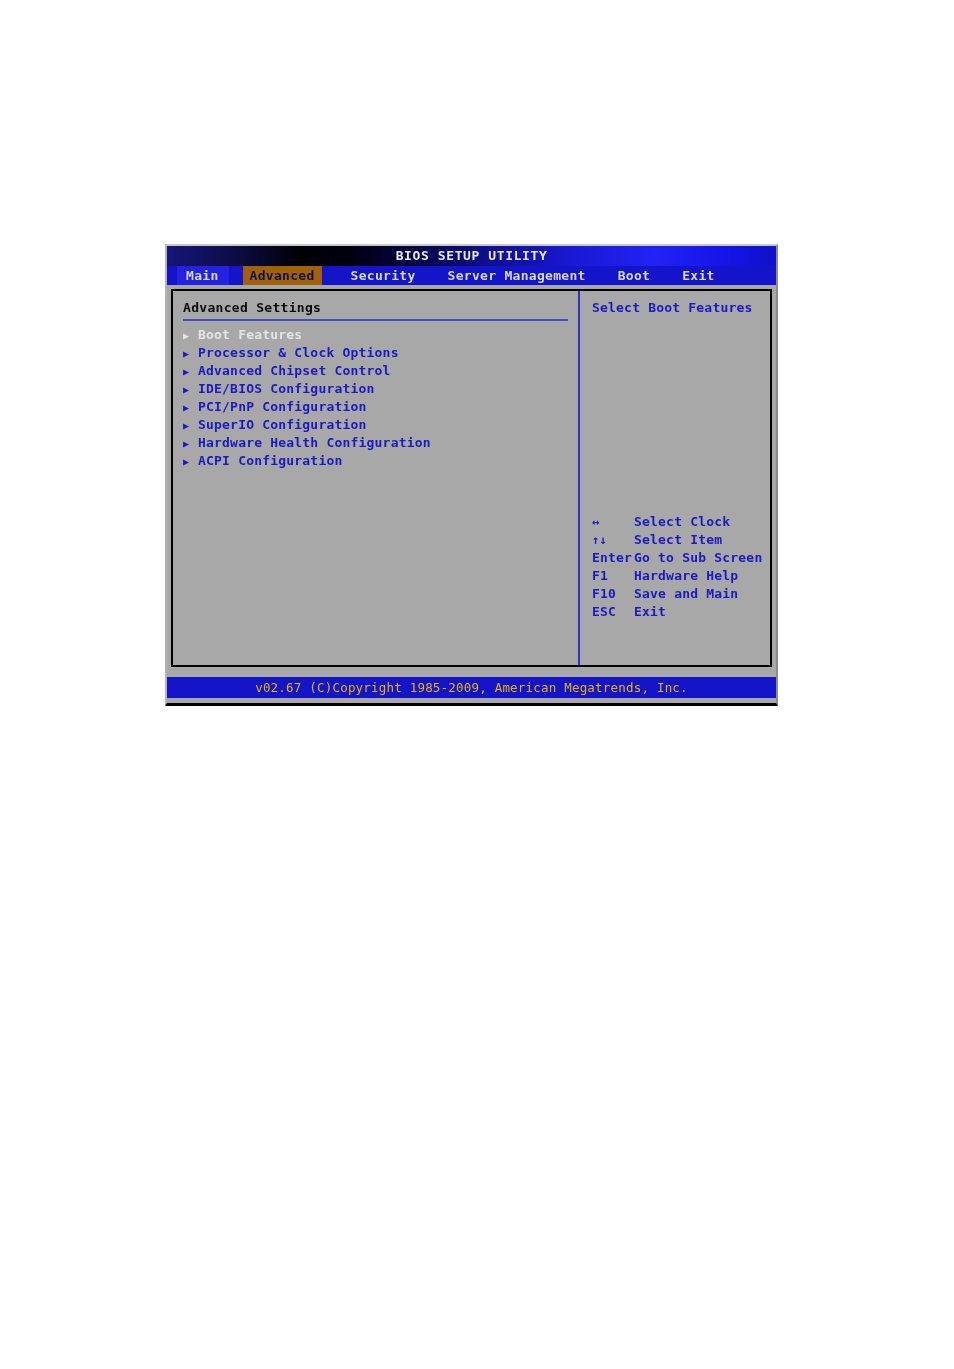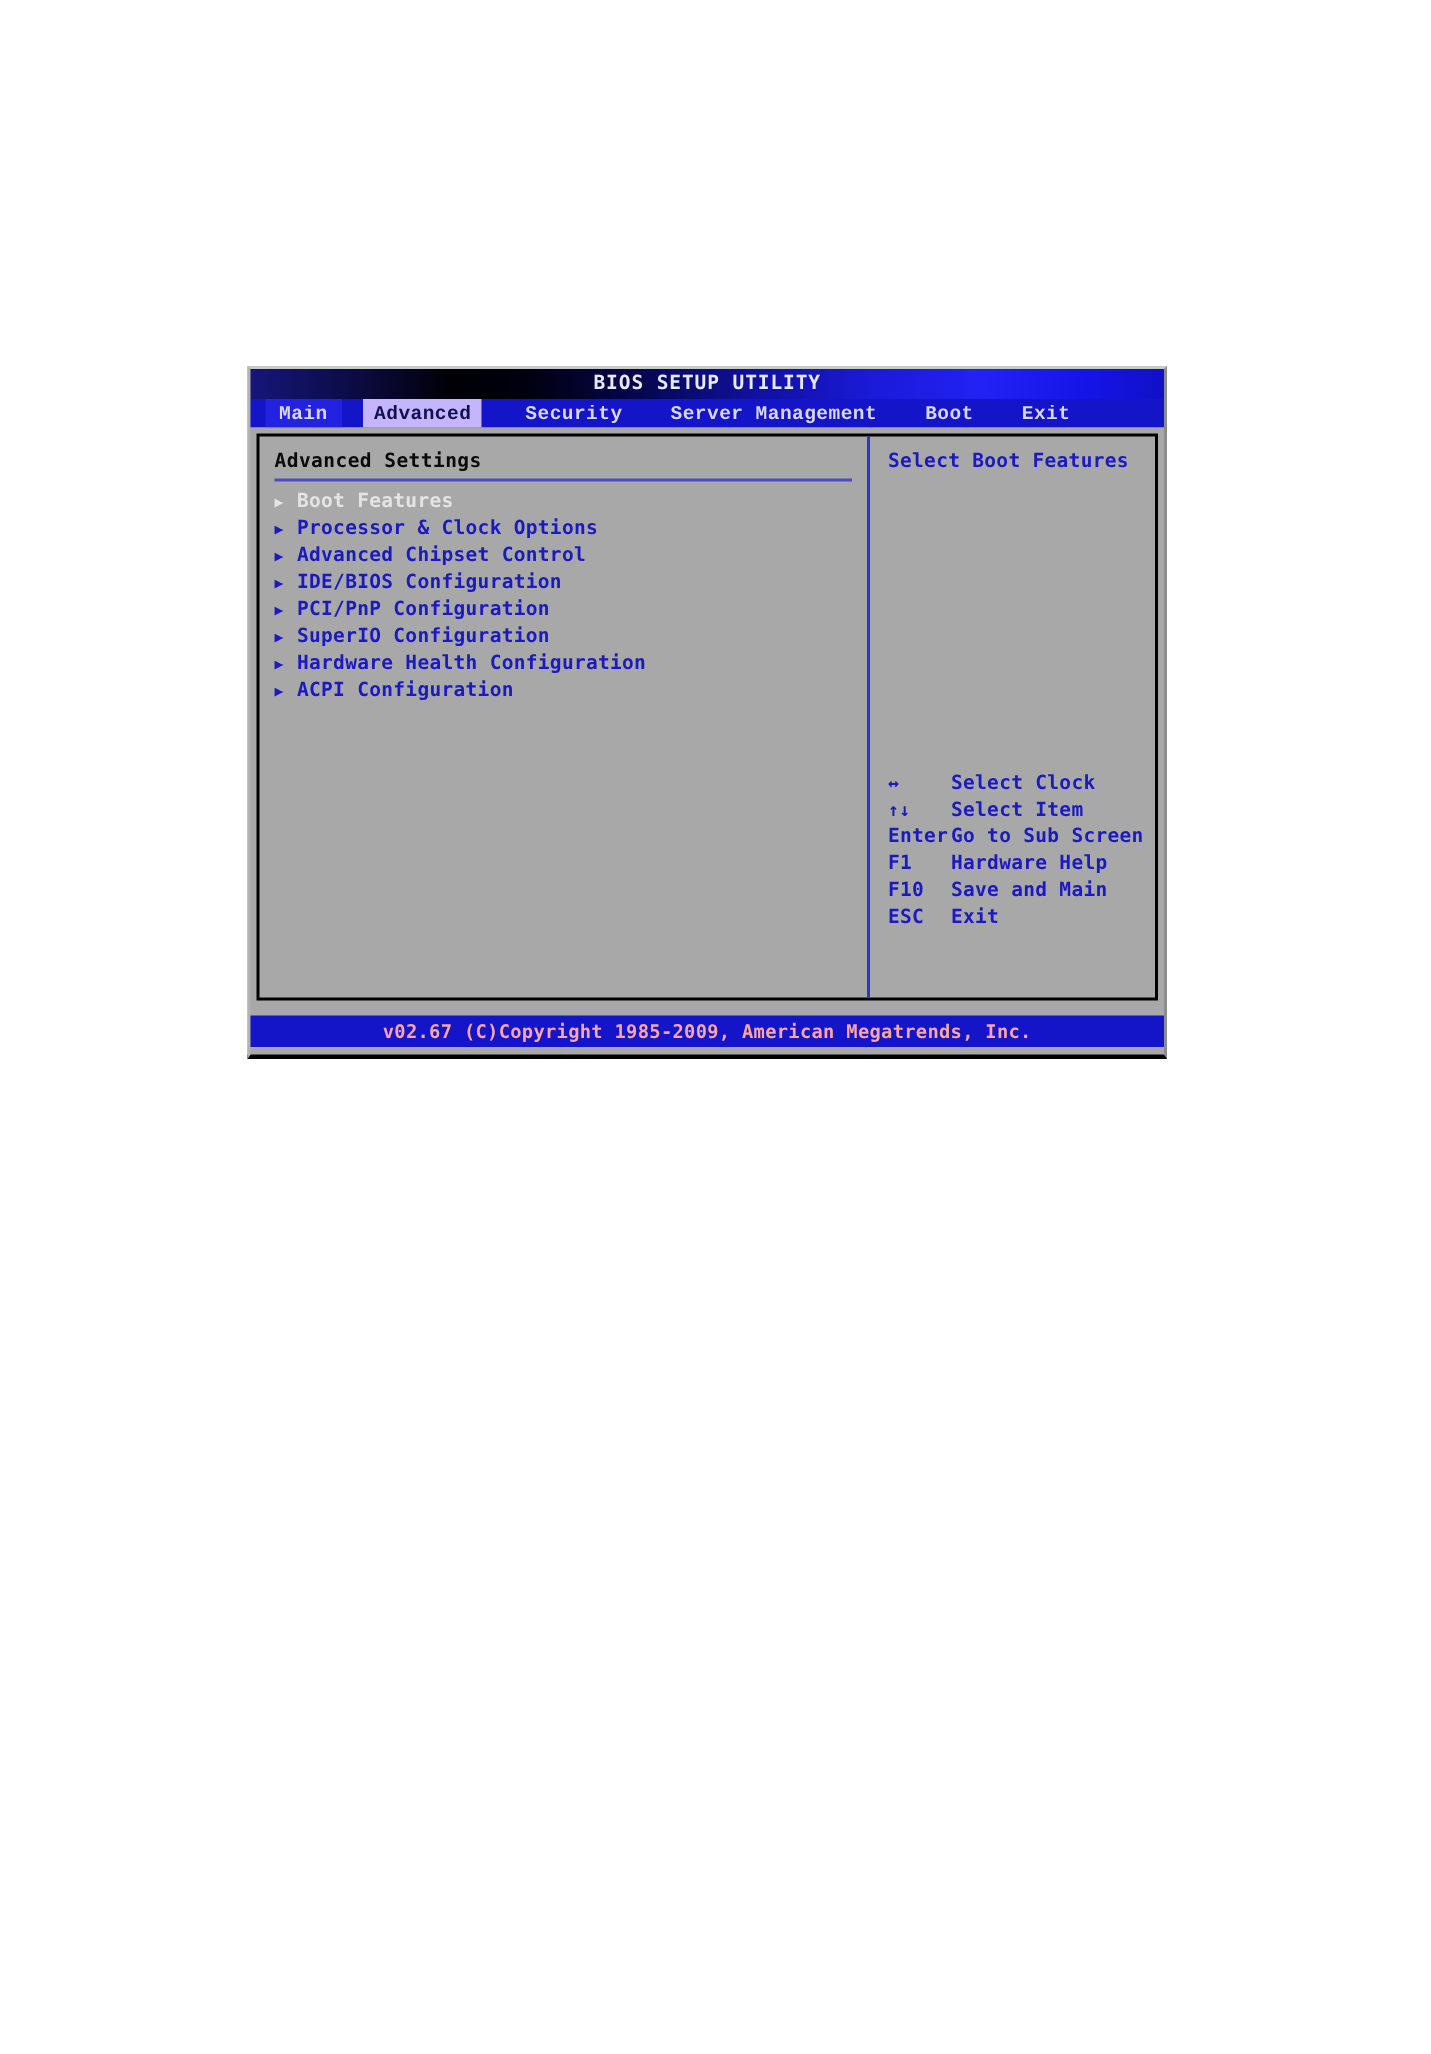--- a/index.html
+++ b/index.html
@@ -70,29 +70,28 @@
     box-sizing: border-box;
   }
   .menu-tab {
     color: #d8d8e8;
     font-size: 13px;
     font-weight: bold;
     line-height: 19px;
     padding: 0 7px;
     white-space: nowrap;
     letter-spacing: 0.3px;
-    font-family: Liberation Mono, monospace;
   }
   .menu-tab.tab-main {
     background: #2222e0;
     margin-right: 14px;
     padding: 0 10px 0 9px;
   }
   .menu-tab.active {
-    background: #c4b5fd;
+    background: #a16207;
     color: #101050;
   }
   .menu-gap-sm { width: 18px; }
   .menu-gap-md { width: 22px; }
 
   
   .bios-body {
     position: relative;
     height: 384px;
     background: #a8a8a8;
@@ -190,23 +189,23 @@
     width: 42px;
     flex: 0 0 42px;
   }
   .legend-key.sym { font-size: 12px; }
 
   
   .bios-footer {
     position: relative;
     height: 21px;
     background: #1414c8;
-    color: #fca5a5;
+    color: #eab308;
     font-size: 12.5px;
-    font-weight: bold;
+    font-weight: normal;
     line-height: 21px;
     text-align: center;
     letter-spacing: 0.2px;
   }
   .footer-spacer {
     height: 8px;
     background: #a8a8a8;
   }
 </style>
 </head>

